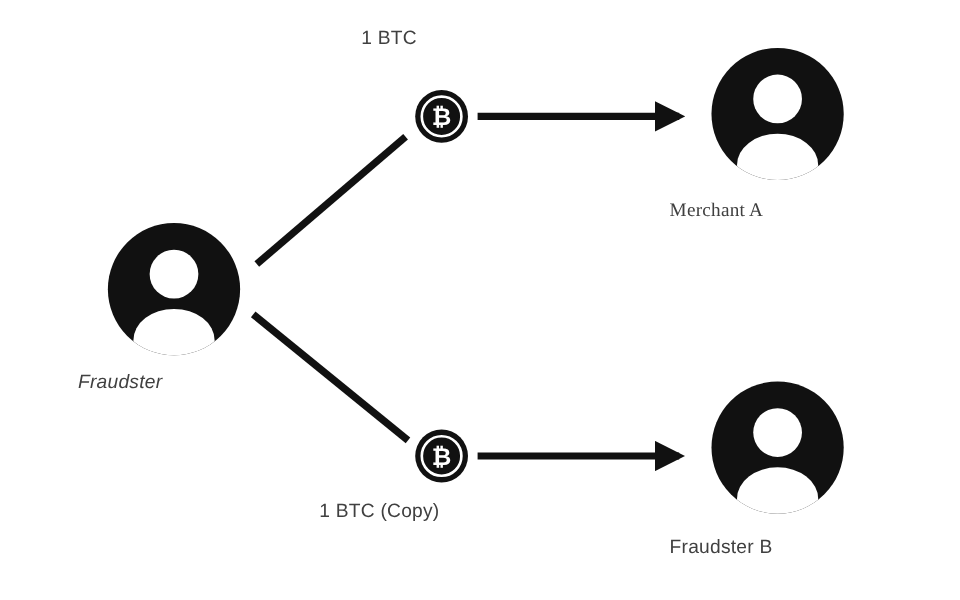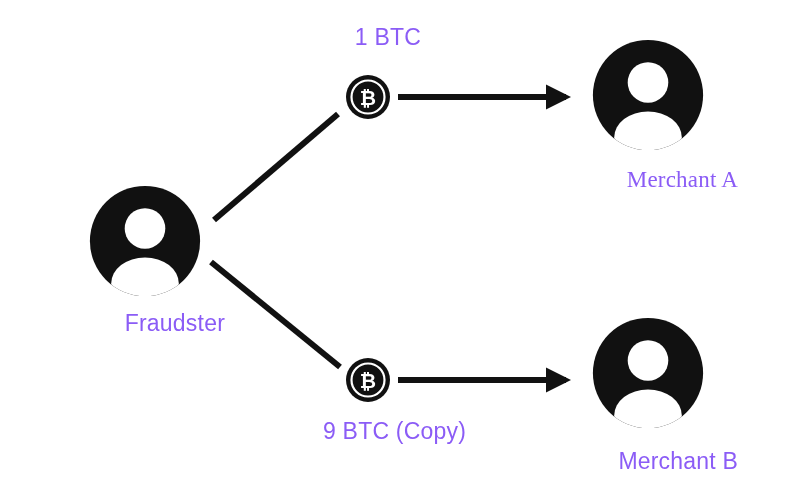--- a/index.html
+++ b/index.html
@@ -20,23 +20,23 @@
     left: 0; top: 0;
     z-index: 1;
   }
   .node {
     position: absolute;
     z-index: 2;
   }
   .label {
     position: absolute;
     z-index: 3;
-    text-align: right;
-    font-size: 23px;
-    color: #8b5cf6;
+    text-align: left;
+    font-size: 16px;
+    color: #404040;
     letter-spacing: 0.2px;
   }
 </style>
 </head>
 <body>
 
 <div class="canvas">
 
   <svg class="edges" width="800" height="500" viewBox="0 0 800 500">
     <defs>
@@ -57,39 +57,39 @@
             <circle cx="60" cy="60" r="57"></circle>
           </clipPath>
         </defs>
       <circle cx="60" cy="60" r="57" fill="#111111"></circle>
       <g clip-path="url(#pclip1)">
         <circle cx="60" cy="47" r="21" fill="#ffffff"></circle>
         <ellipse cx="60" cy="104" rx="35" ry="27" fill="#ffffff"></ellipse>
       </g>
     </svg>
   </div>
-  <div class="label" style="left:65px; top:310px; width:160px;">Fraudster</div>
+  <div class="label" style="left:65px; top:310px; width:160px;font-style:italic;">Fraudster</div>
 
   <div class="node" style="left:344px; top:73px;">
     <svg width="48" height="48" viewBox="0 0 48 48">
       <circle cx="24" cy="24" r="22" fill="#111111"></circle>
       <circle cx="24" cy="24" r="16.5" fill="none" stroke="#ffffff" stroke-width="2.2"></circle>
       <text x="24" y="31.5" text-anchor="middle" font-size="20" font-weight="bold" fill="#ffffff" font-family="DejaVu Sans, sans-serif">₿</text>
     </svg>
   </div>
   <div class="label" style="left:301px; top:24px; width:120px;">1 BTC</div>
 
   <div class="node" style="left:344px; top:356px;">
     <svg width="48" height="48" viewBox="0 0 48 48">
       <circle cx="24" cy="24" r="22" fill="#111111"></circle>
       <circle cx="24" cy="24" r="16.5" fill="none" stroke="#ffffff" stroke-width="2.2"></circle>
       <text x="24" y="31.5" text-anchor="middle" font-size="20" font-weight="bold" fill="#ffffff" font-family="DejaVu Sans, sans-serif">₿</text>
     </svg>
   </div>
-  <div class="label" style="left:266px; top:418px; width:200px;">9 BTC (Copy)</div>
+  <div class="label" style="left:266px; top:418px; width:200px;">1 BTC (Copy)</div>
 
   <div class="node" style="left:590px; top:37px;">
     <svg width="116" height="116" viewBox="0 0 120 120">
       <defs>
           <clipPath id="pclip2">
             <circle cx="60" cy="60" r="57"></circle>
           </clipPath>
         </defs>
       <circle cx="60" cy="60" r="57" fill="#111111"></circle>
       <g clip-path="url(#pclip2)">
@@ -107,15 +107,15 @@
             <circle cx="60" cy="60" r="57"></circle>
           </clipPath>
         </defs>
       <circle cx="60" cy="60" r="57" fill="#111111"></circle>
       <g clip-path="url(#pclip3)">
         <circle cx="60" cy="47" r="21" fill="#ffffff"></circle>
         <ellipse cx="60" cy="104" rx="35" ry="27" fill="#ffffff"></ellipse>
       </g>
     </svg>
   </div>
-  <div class="label" style="left:558px; top:448px; width:180px;">Merchant B</div>
+  <div class="label" style="left:558px; top:448px; width:180px;">Fraudster B</div>
 
 </div>
 
 </body></html>

